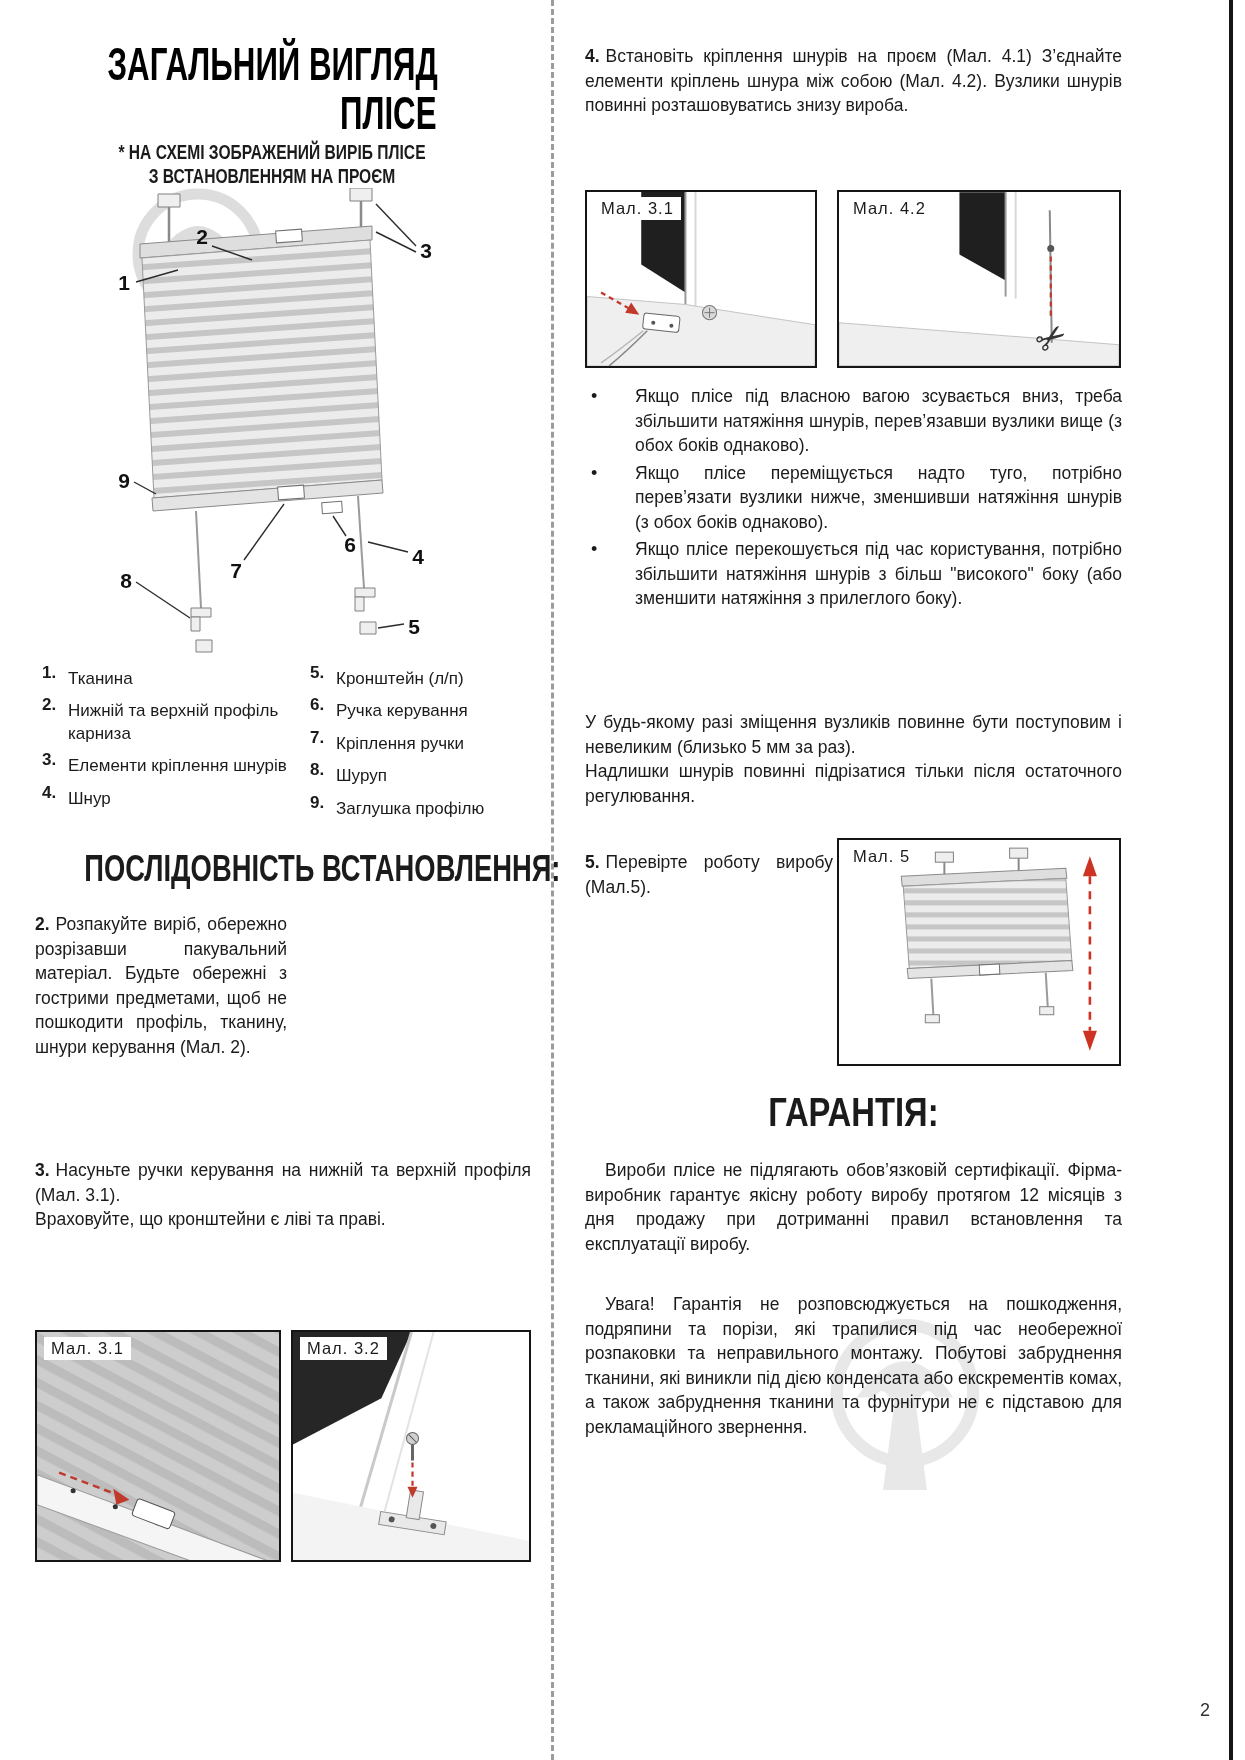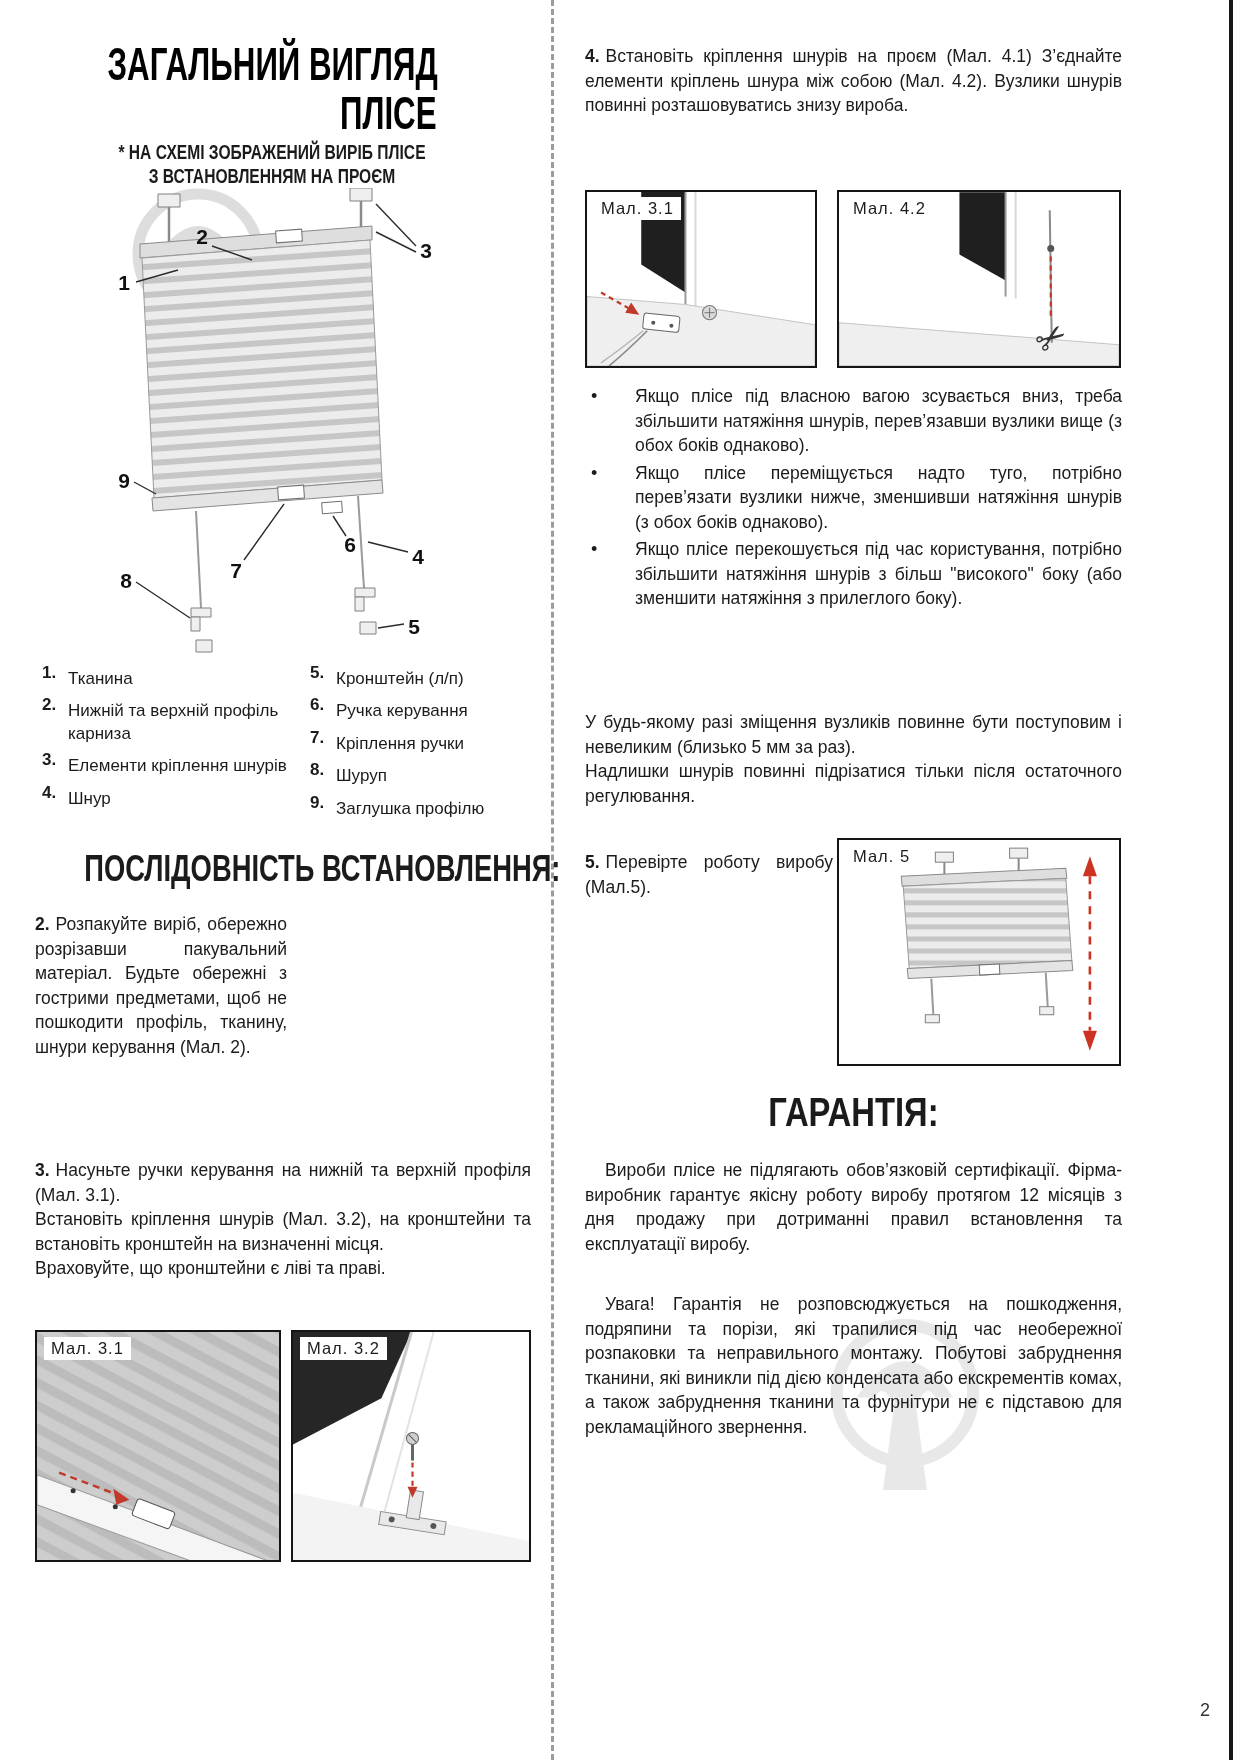--- a/index.html
+++ b/index.html
@@ -176,21 +176,20 @@
 
   <div class="abs section-title" style="left:25px; top:848px; width:494px;">ПОСЛІДОВНІСТЬ ВСТАНОВЛЕННЯ:</div>
 
   <div class="abs body-text" style="left:35px; top:912px; width:252px;">
     <p><b class="num">2.</b><span>Розпакуйте виріб, обережно розрізавши пакувальний матеріал. Будьте обережні з гострими предметами, щоб не пошкодити профіль, тканину, шнури керування (Мал. 2).</span></p>
   </div>
 
 
   <div class="abs body-text" style="left:35px; top:1158px; width:496px;">
     <p><b class="num">3.</b><span>Насуньте ручки керування на нижній та верхній профіля (Мал. 3.1).</span></p>
-    <p><span>Встановіть кріплення шнурів (Мал. 3.2), на кронштейни та встановіть кронштейн на визначенні місця.</span></p>
     <p><span>Враховуйте, що кронштейни є ліві та праві.</span></p>
   </div>
 
   <div class="figure" style="left:35px; top:1330px; width:246px; height:232px;">
     <div class="fig-label">Мал. 3.1</div>
     <svg viewBox="0 0 241 227">
       <defs>
         <pattern id="diag" width="20" height="20" patternUnits="userSpaceOnUse" patternTransform="rotate(28)">
           <rect width="20" height="20" fill="#cdcdcd"></rect>
           <rect width="20" height="9" fill="#bcbcbc"></rect>

